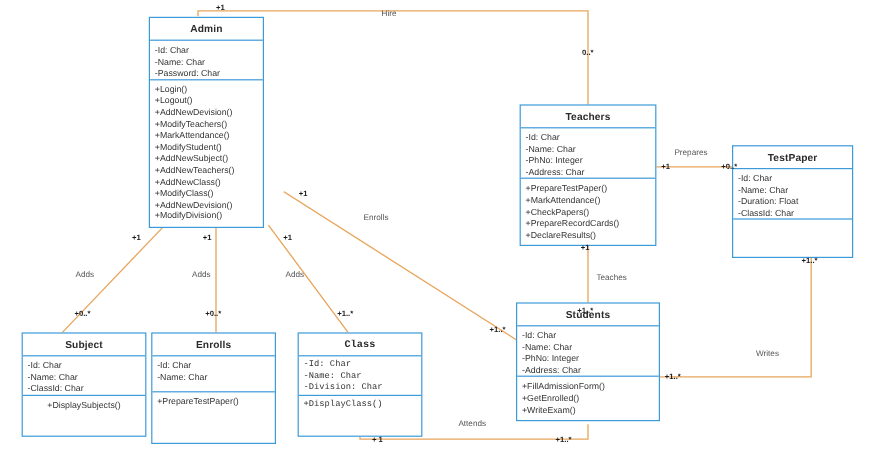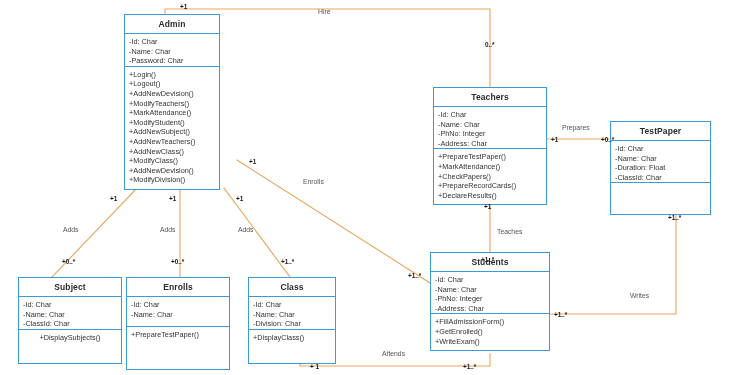--- a/index.html
+++ b/index.html
@@ -154,21 +154,21 @@
     <div class="uml-title">Enrolls</div>
     <div class="uml-attrs" style="height:26px;">
       <div class="uml-line">-Id: Char</div>
       <div class="uml-line">-Name: Char</div>
     </div>
     <div class="uml-ops" style="height:35px;">
       <div class="uml-line">+PrepareTestPaper()</div>
     </div>
   </div>
 
-  <div class="uml-class" style="left:248px;top:277px;width:88px;">
+  <div class="uml-class" style="left:248px;top:277px;width:104px;font-family:Liberation Mono, monospace;">
     <div class="uml-title">Class</div>
     <div class="uml-attrs">
       <div class="uml-line">-Id: Char</div>
       <div class="uml-line">-Name: Char</div>
       <div class="uml-line">-Division: Char</div>
     </div>
     <div class="uml-ops" style="height:26px;">
       <div class="uml-line">+DisplayClass()</div>
     </div>
   </div>

